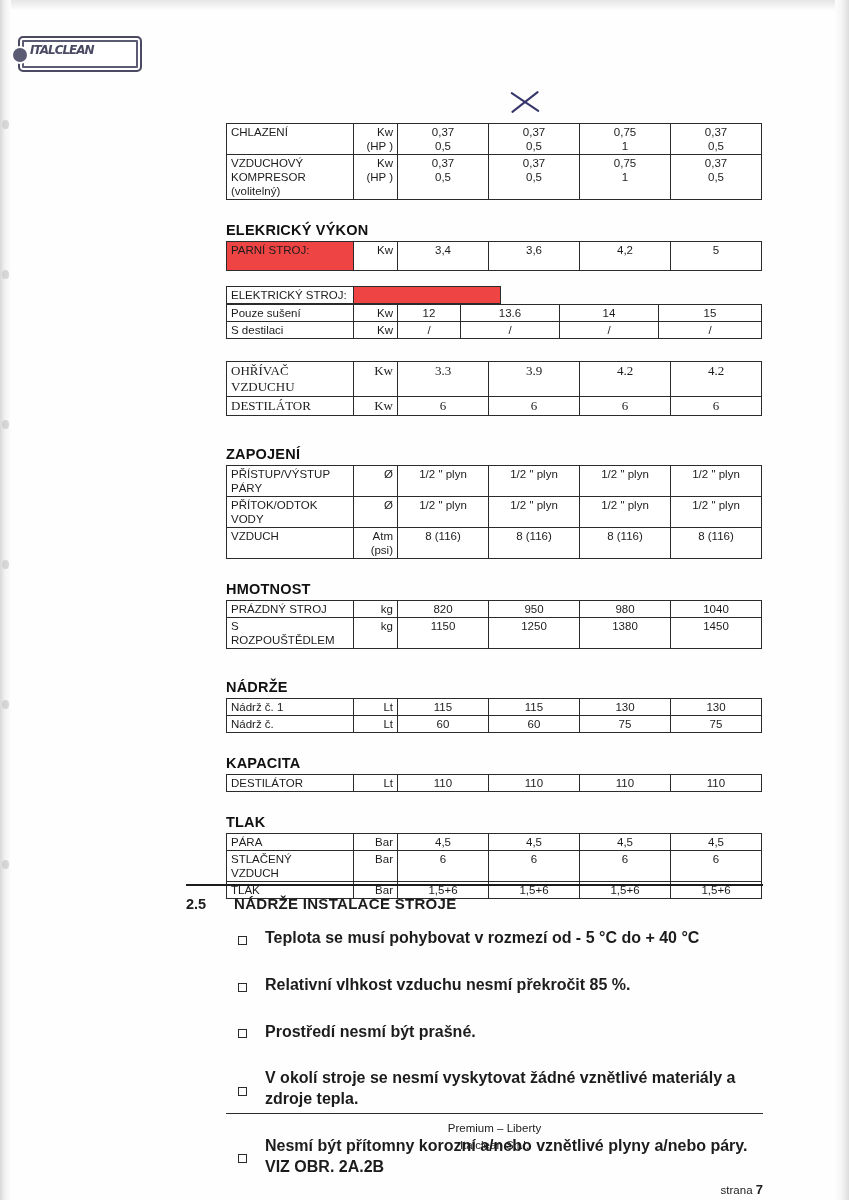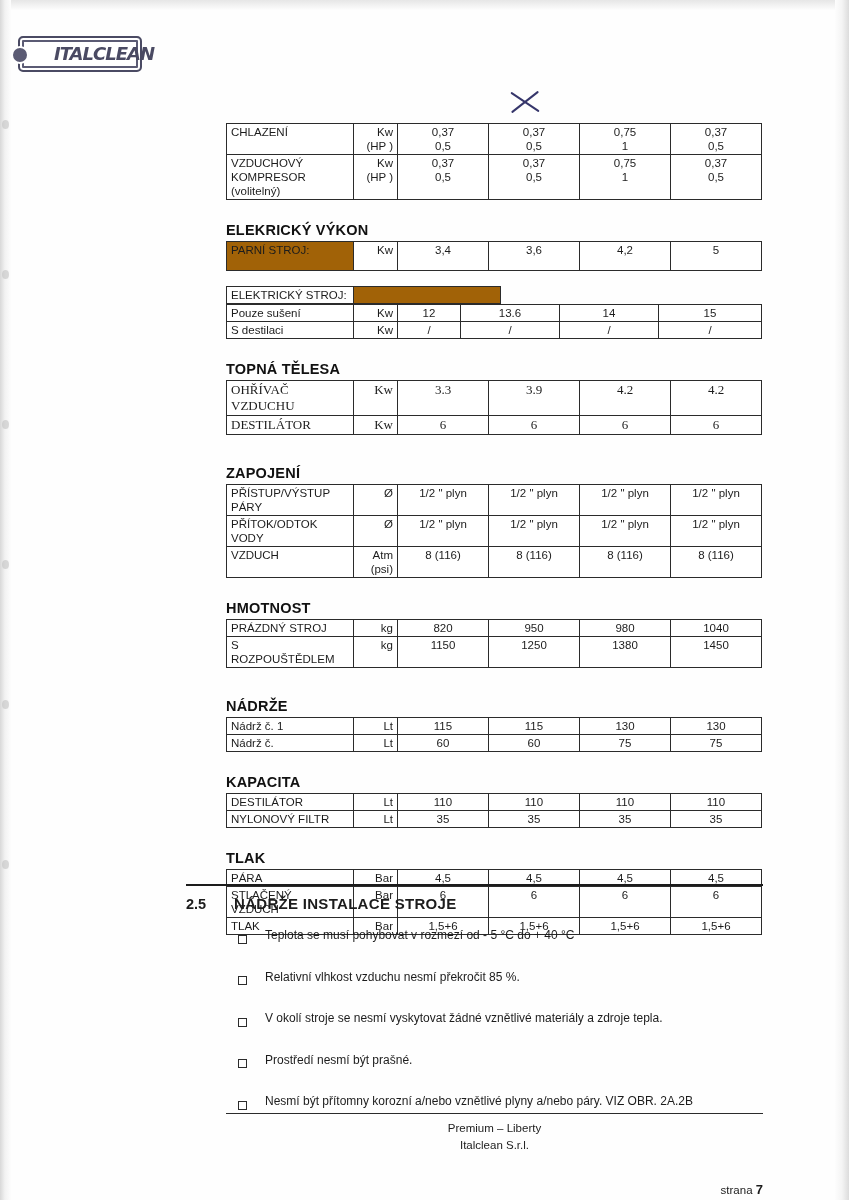--- a/index.html
+++ b/index.html
@@ -60,25 +60,24 @@
     border-radius: 50%;
     background: #5b5b74;
     border: 2px solid #ffffff;
   }
   .logo-text {
     position: absolute;
     left: 10px; top: 5px;
     font-family: "DejaVu Sans", sans-serif;
     font-weight: bold;
     font-style: italic;
-    font-size: 18px;
+    font-size: 12px;
     letter-spacing: -1px;
     color: #4a4a63;
     white-space: nowrap;
-    margin-left: 24px;
   }
 
   
   .hand-x {
     position: absolute;
     left: 508px; top: 88px;
     width: 34px; height: 28px;
   }
   .hand-x span {
     position: absolute;
@@ -123,21 +122,21 @@
     color: #1c1c1c;
   }
   table.spec td.label { text-align: left; }
   table.spec td.unit  { text-align: right; }
   table.spec td.val   { text-align: center; }
 
   
   table.serif { font-family: "Liberation Serif", serif; font-size: 13px; }
 
   .gray {
-    background: #a16207;
+    background: #ef4444;
   }
 
   .t-el-head {
     border-collapse: collapse;
     table-layout: fixed;
     width: 535px;
     font-size: 11.5px;
   }
   .t-el-head td {
     border: 1px solid #2b2b2b;
@@ -166,24 +165,25 @@
     font-weight: bold;
     letter-spacing: .3px;
   }
   ul.bullets {
     list-style: none;
     margin: 16px 0 0 0;
     padding: 0 0 0 52px;
   }
   ul.bullets li {
     display: flex;
-    align-items: flex-end;
+    align-items: center;
     margin-bottom: 26px;
-    font-size: 12px;
+    font-size: 16px;
     line-height: 1.3;
+    font-weight: bold;
   }
   .bullet-box {
     flex: 0 0 auto;
     width: 7px; height: 7px;
     border: 1.4px solid #2b2b2b;
     margin: 4px 18px 0 0;
   }
 
   
   .footer-rule {
@@ -376,21 +376,20 @@
         <td class="val">/</td>
         <td class="val">/</td>
         <td class="val">/</td>
         <td class="val">/</td>
       </tr>
     </tbody>
       </table>
 
     <div class="spacer-md"></div>
 
-    <div class="section-title">TOPNÁ TĚLESA</div>
     <table class="spec serif">
       <colgroup>
         <col style="width:127px">
           <col style="width:44px">
         <col style="width:91px">
           <col style="width:91px">
           <col style="width:91px">
           <col style="width:91px">
       </colgroup>
       <tbody>
@@ -545,28 +544,20 @@
           <col style="width:91px">
       </colgroup>
       <tbody>
           <tr>
         <td class="label">DESTILÁTOR</td>
         <td class="unit">Lt</td>
         <td class="val">110</td>
         <td class="val">110</td>
         <td class="val">110</td>
         <td class="val">110</td>
-      </tr>
-      <tr>
-        <td class="label">NYLONOVÝ FILTR</td>
-        <td class="unit">Lt</td>
-        <td class="val">35</td>
-        <td class="val">35</td>
-        <td class="val">35</td>
-        <td class="val">35</td>
       </tr>
     </tbody>
       </table>
 
     <div class="spacer-md"></div>
 
     <div class="section-title">TLAK</div>
     <table class="spec">
       <colgroup>
         <col style="width:127px">
@@ -618,25 +609,25 @@
       <li>
         <span class="bullet-box"></span>
         <span>Teplota se musí pohybovat v rozmezí od - 5 °C do + 40 °C</span>
       </li>
       <li>
         <span class="bullet-box"></span>
         <span>Relativní vlhkost vzduchu nesmí překročit 85 %.</span>
       </li>
       <li>
         <span class="bullet-box"></span>
-        <span>V okolí stroje se nesmí vyskytovat žádné vznětlivé materiály a zdroje tepla.</span>
+        <span>Prostředí nesmí být prašné.</span>
       </li>
       <li>
         <span class="bullet-box"></span>
-        <span>Prostředí nesmí být prašné.</span>
+        <span>V okolí stroje se nesmí vyskytovat žádné vznětlivé materiály a zdroje tepla.</span>
       </li>
       <li>
         <span class="bullet-box"></span>
         <span>Nesmí být přítomny korozní a/nebo vznětlivé plyny a/nebo páry. VIZ OBR. 2A.2B</span>
       </li>
     </ul>
   </div>
 
   <div class="footer-rule"></div>
   <div class="footer">

